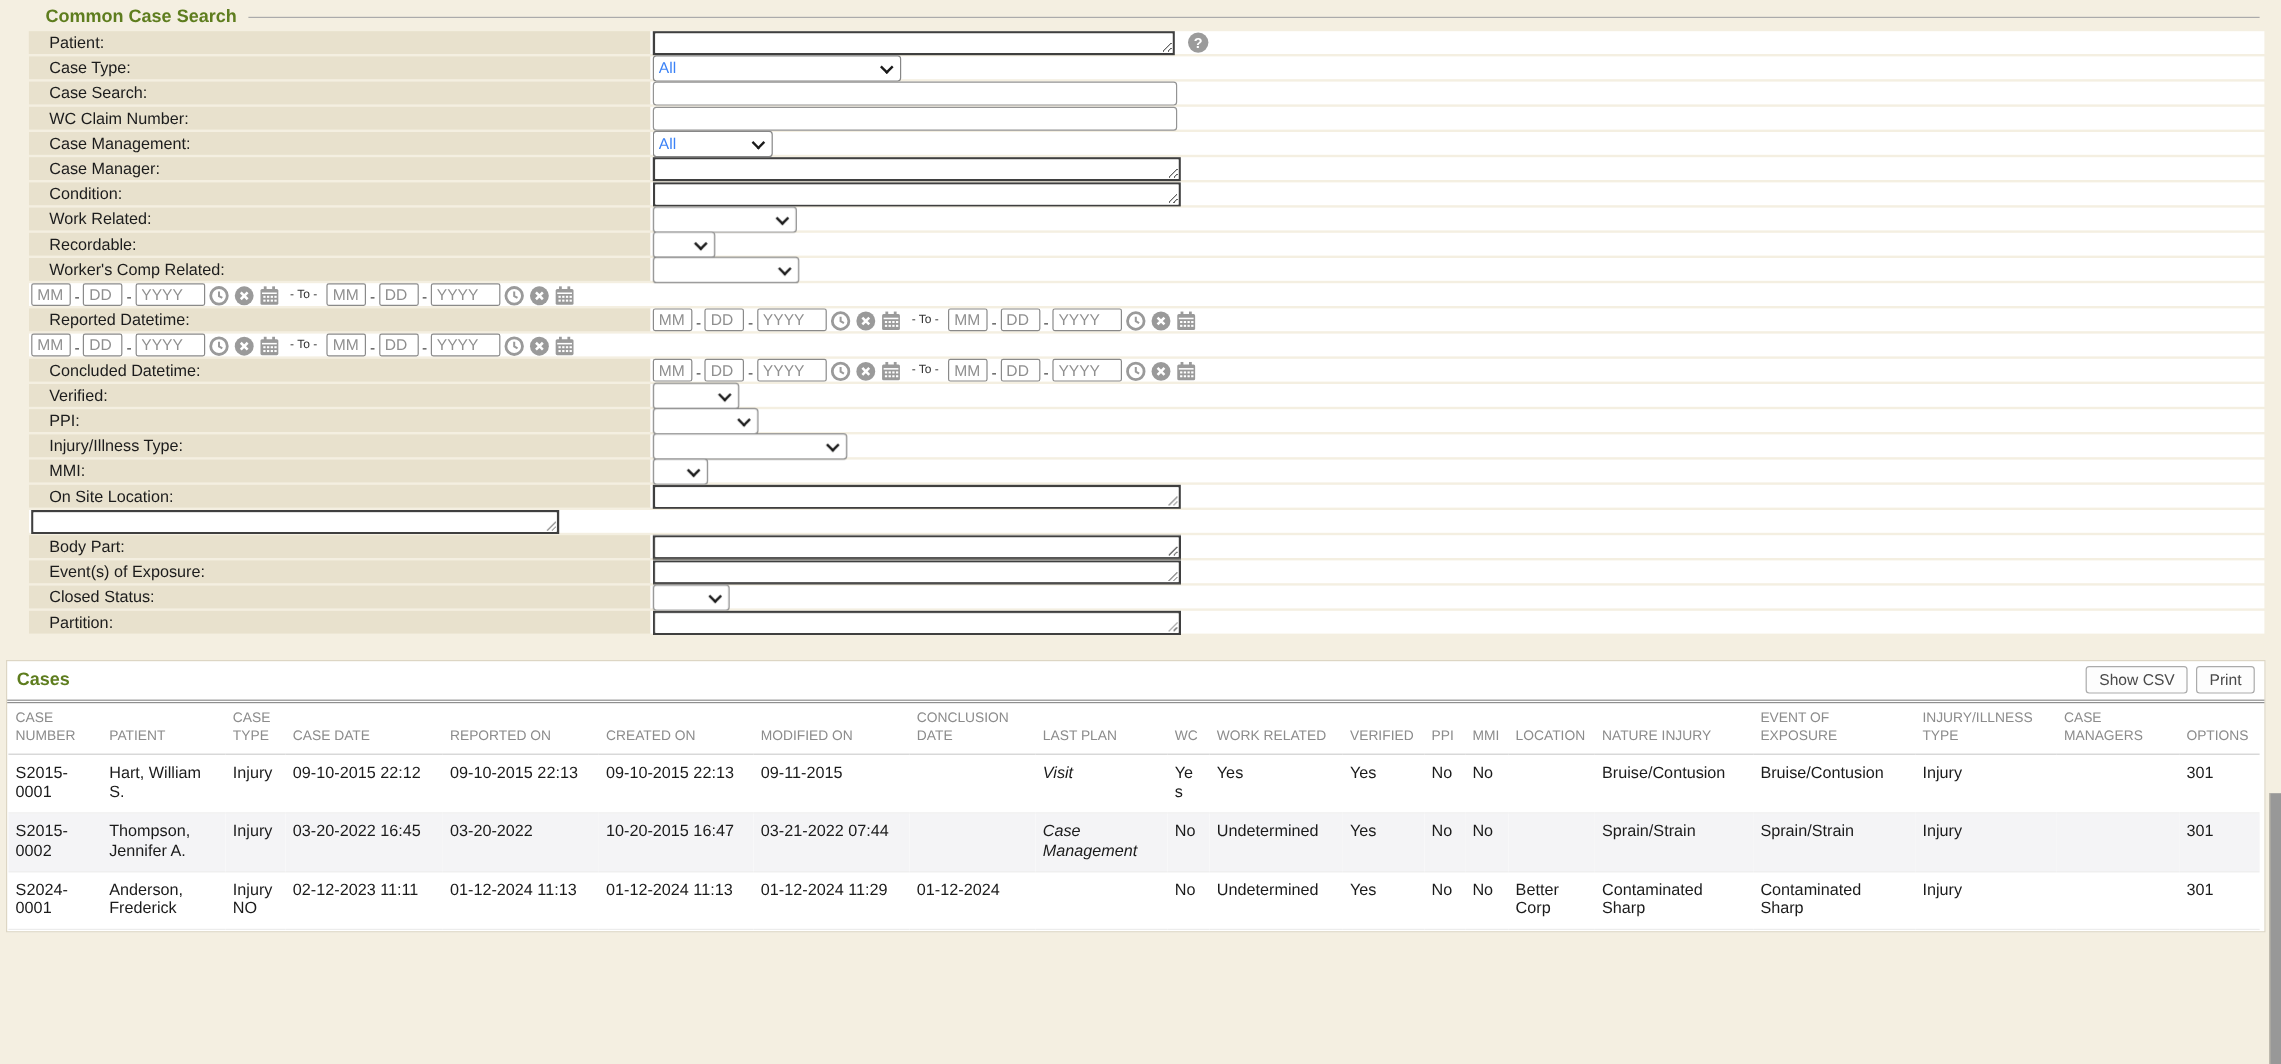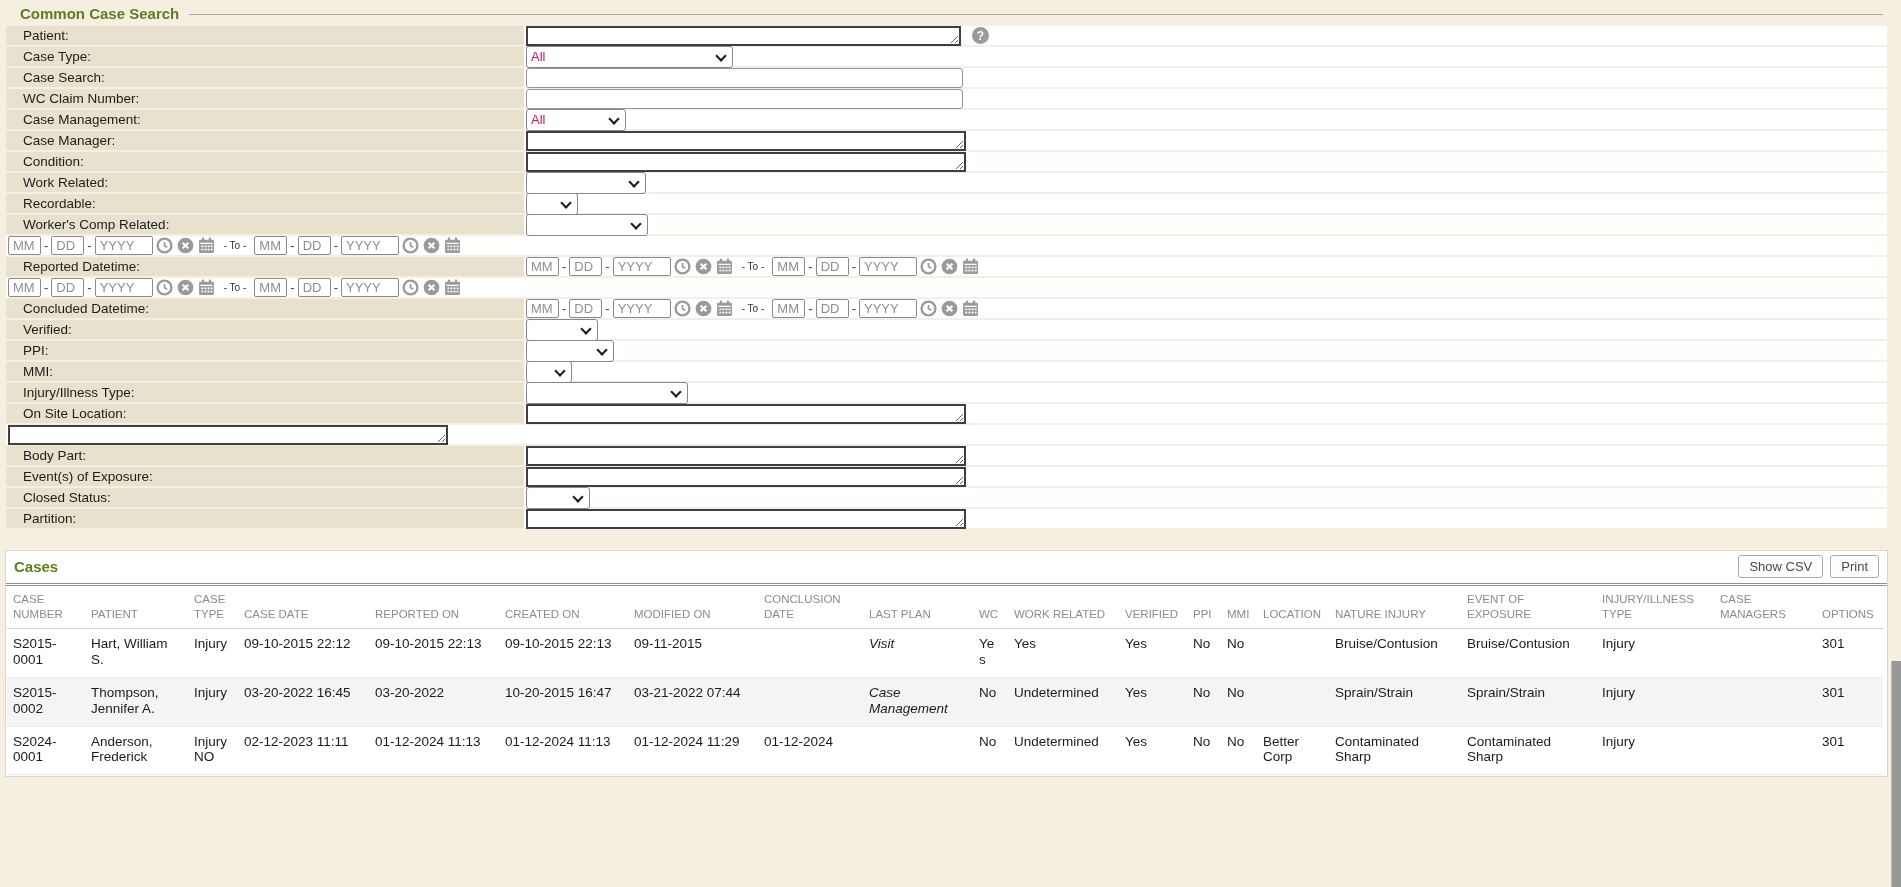--- a/index.html
+++ b/index.html
@@ -5,46 +5,46 @@
   html,body{margin:0;padding:0;}
   body{
     width:1901px;height:887px;overflow:hidden;position:relative;
     background:#f4efe1;
     font-family:"Liberation Sans",sans-serif;
     color:#1c1c1c;
   }
   .page{width:100%;height:100%;position:relative;}
 
   
-  .form-section{padding:3px 14px 16px 6px;}
+  .form-section{padding:3px 14px 16px 6px;margin-left:18px;}
   .legend-row{display:flex;align-items:center;height:20px;margin-bottom:3px;padding-left:14px;}
   .legend{font-size:15px;font-weight:bold;color:#5e7d1e;white-space:nowrap;}
   .legend-line{flex:1;height:1px;background:#ababab;margin:2px 4px 0 10px;}
 
   .frow{display:flex;height:19px;margin-bottom:2px;}
   .flabel{width:518px;background:#e8e1cd;display:flex;align-items:center;
           padding-left:17px;font-size:13.5px;color:#1c1c1c;box-sizing:border-box;flex-shrink:0;}
   .ffield{flex:1;background:#ffffff;display:flex;align-items:center;padding-left:2px;gap:3px;}
 
   .ta{height:20px;border:2px solid #3f3f3f;resize:both;box-sizing:border-box;
       font:13px "Liberation Sans",sans-serif;padding:1px 3px;background:#fff;}
   .ti{height:20px;border:1px solid #949494;border-radius:3px;box-sizing:border-box;
       font:13px "Liberation Sans",sans-serif;padding:1px 4px;background:#fff;}
 
   .selwrap{position:relative;display:inline-block;height:22px;}
   .selwrap select{
     appearance:none;-webkit-appearance:none;width:100%;height:22px;box-sizing:border-box;
     border:1px solid #878787;border-radius:3px;background:#fff;
-    font:13px "Liberation Sans",sans-serif;color:#be185d;padding:0 20px 0 4px;
+    font:13px "Liberation Sans",sans-serif;color:#3b82f6;padding:0 20px 0 4px;
   }
   .selwrap::after{content:"";position:absolute;right:8px;top:6px;width:6px;height:6px;
     border-right:2px solid #1a1a1a;border-bottom:2px solid #1a1a1a;
     transform:rotate(45deg);pointer-events:none;}
 
-  .dgroup{display:inline-flex;align-items:center;gap:2px;}
+  .dgroup{display:inline-flex;align-items:flex-end;gap:2px;}
   .di{height:19px;border:1px solid #8a8a8a;border-radius:2px;box-sizing:border-box;
       font:13px "Liberation Sans",sans-serif;color:#444;padding:0 4px;background:#fff;}
   .di::placeholder{color:#8f8f8f;opacity:1;}
   .dash{color:#444;font-size:13px;margin:0 1px;}
   .tolabel{font-size:10px;color:#333;margin:0 5px;white-space:nowrap;}
   .icon{display:inline-flex;align-items:center;margin:0 1px;cursor:pointer;}
   .help{width:17px;height:17px;border-radius:50%;background:#9b9b9b;color:#fff;
         font-weight:bold;font-size:12px;display:inline-flex;align-items:center;
         justify-content:center;margin-left:8px;cursor:pointer;flex-shrink:0;}
 
@@ -474,29 +474,29 @@
             <span class="selwrap" style="width: 72px;"><select><option></option></select></span>
           </div>
         </div>
         <div class="frow">
           <div class="flabel">PPI:</div>
           <div class="ffield">
             <span class="selwrap" style="width: 88px;"><select><option></option></select></span>
           </div>
         </div>
         <div class="frow">
+          <div class="flabel">Injury/Illness Type:</div>
+          <div class="ffield">
+            <span class="selwrap" style="width: 162px;"><select><option></option></select></span>
+          </div>
+        </div>
+        <div class="frow">
           <div class="flabel">MMI:</div>
           <div class="ffield">
             <span class="selwrap" style="width: 46px;"><select><option></option></select></span>
-          </div>
-        </div>
-        <div class="frow">
-          <div class="flabel">Injury/Illness Type:</div>
-          <div class="ffield">
-            <span class="selwrap" style="width: 162px;"><select><option></option></select></span>
           </div>
         </div>
         <div class="frow">
           <div class="flabel">On Site Location:</div>
           <div class="ffield">
             <textarea class="ta" rows="1" style="width: 440px;"></textarea>
           </div>
         </div>
         <div class="frow">
           <div class="ffield">

